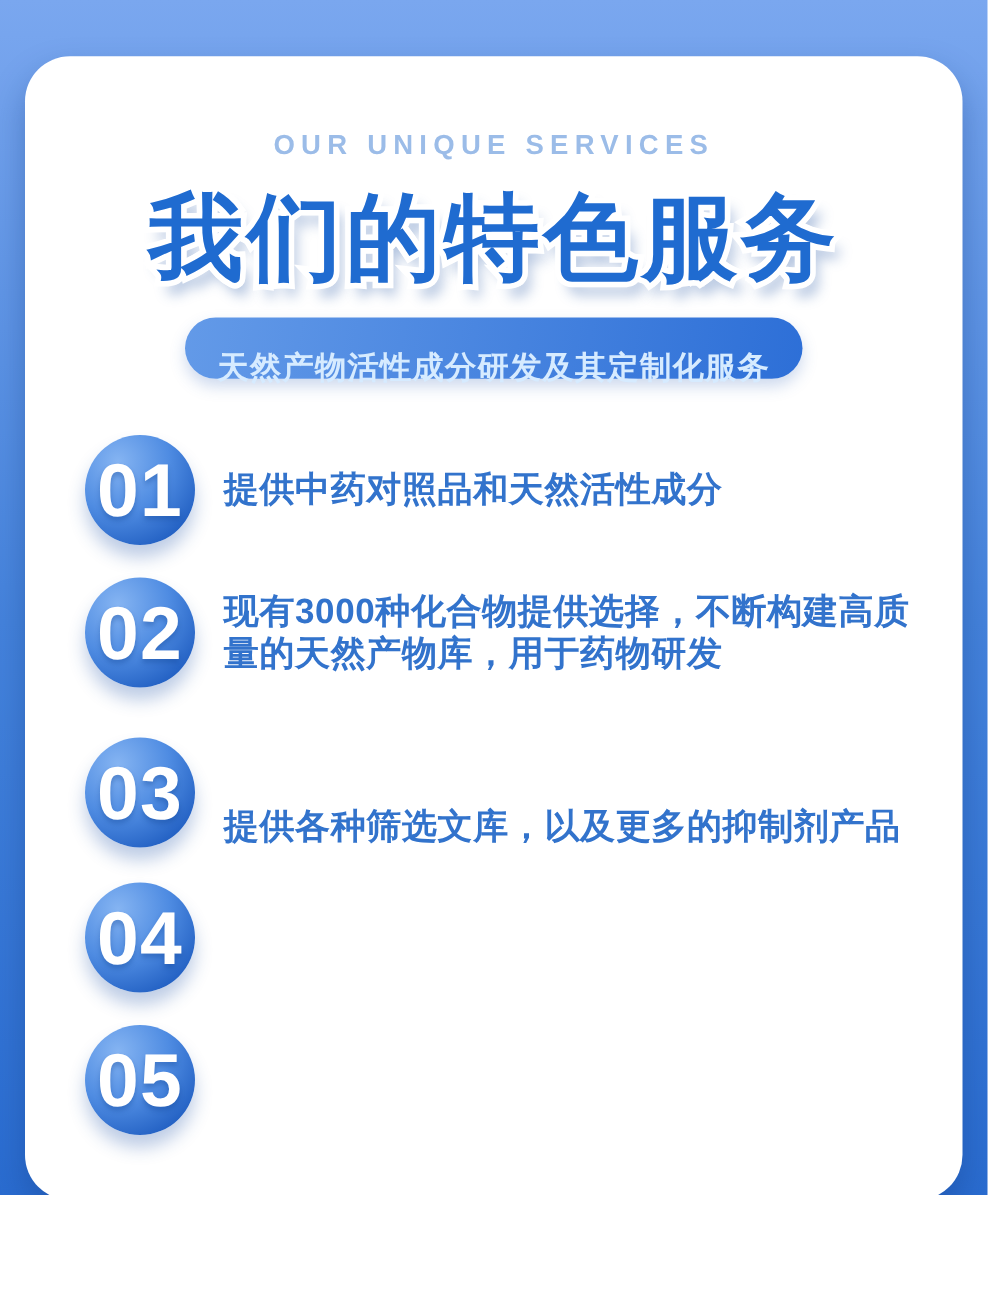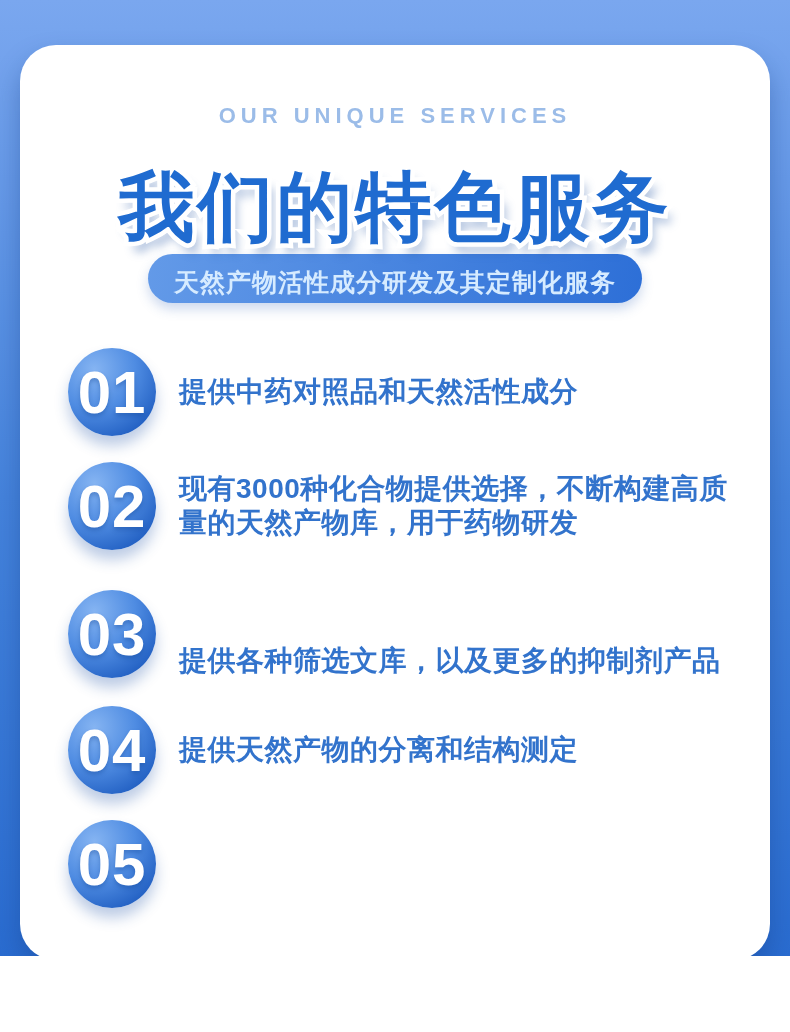--- a/index.html
+++ b/index.html
@@ -34,21 +34,21 @@
     left: 0;
     width: 100%;
     text-align: center;
     font-size: 22px;
     font-weight: bold;
     letter-spacing: 5px;
     color: var(--eyebrow-blue, #9bbce8);
   }
   .title {
     position: absolute;
-    top: 108px;
+    top: 92px;
     left: 0;
     width: 100%;
     text-align: center;
     font-size: 76px;
     font-weight: 900;
     letter-spacing: 3px;
     line-height: 108px;
     color: var(--title-blue, #1f6bd0);
   }
   .title::before {
@@ -70,21 +70,21 @@
     position: relative;
     z-index: 2;
   }
   .subtitle-pill {
     position: absolute;
     top: 209px;
     left: 50%;
     transform: translateX(-50%);
     height: 49px;
     line-height: 49px;
-    padding: 4px 26px;
+    padding: 16px 26px;
     white-space: nowrap;
     border-radius: 25px;
     font-size: 25px;
     font-weight: bold;
     letter-spacing: 1px;
     color: var(--banner-text, #d6ebff);
     background: linear-gradient(100deg,
       var(--banner-from, #639ae8) 0%,
       var(--banner-to, #2d6fd7) 100%);
     box-shadow: 0 6px 12px rgba(56, 103, 189, 0.25);
@@ -167,21 +167,20 @@
     <div class="num-circle">
       <span class="num">03</span>
     </div>
     <div class="service-text">提供各种筛选文库，以及更多的抑制剂产品</div>
   </div>
 
   <div class="service-row">
     <div class="num-circle">
       <span class="num">04</span>
     </div>
-    <div class="service-text">提供天然产物的分离和结构测定</div>
   </div>
 
   <div class="service-row">
     <div class="num-circle">
       <span class="num">05</span>
     </div>
   </div>
 </div>
 
   </div>

